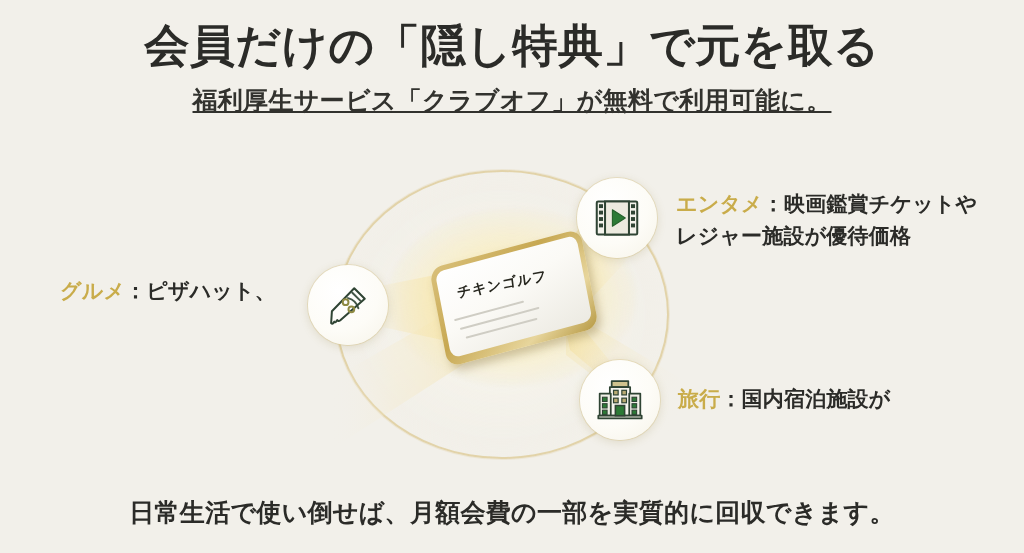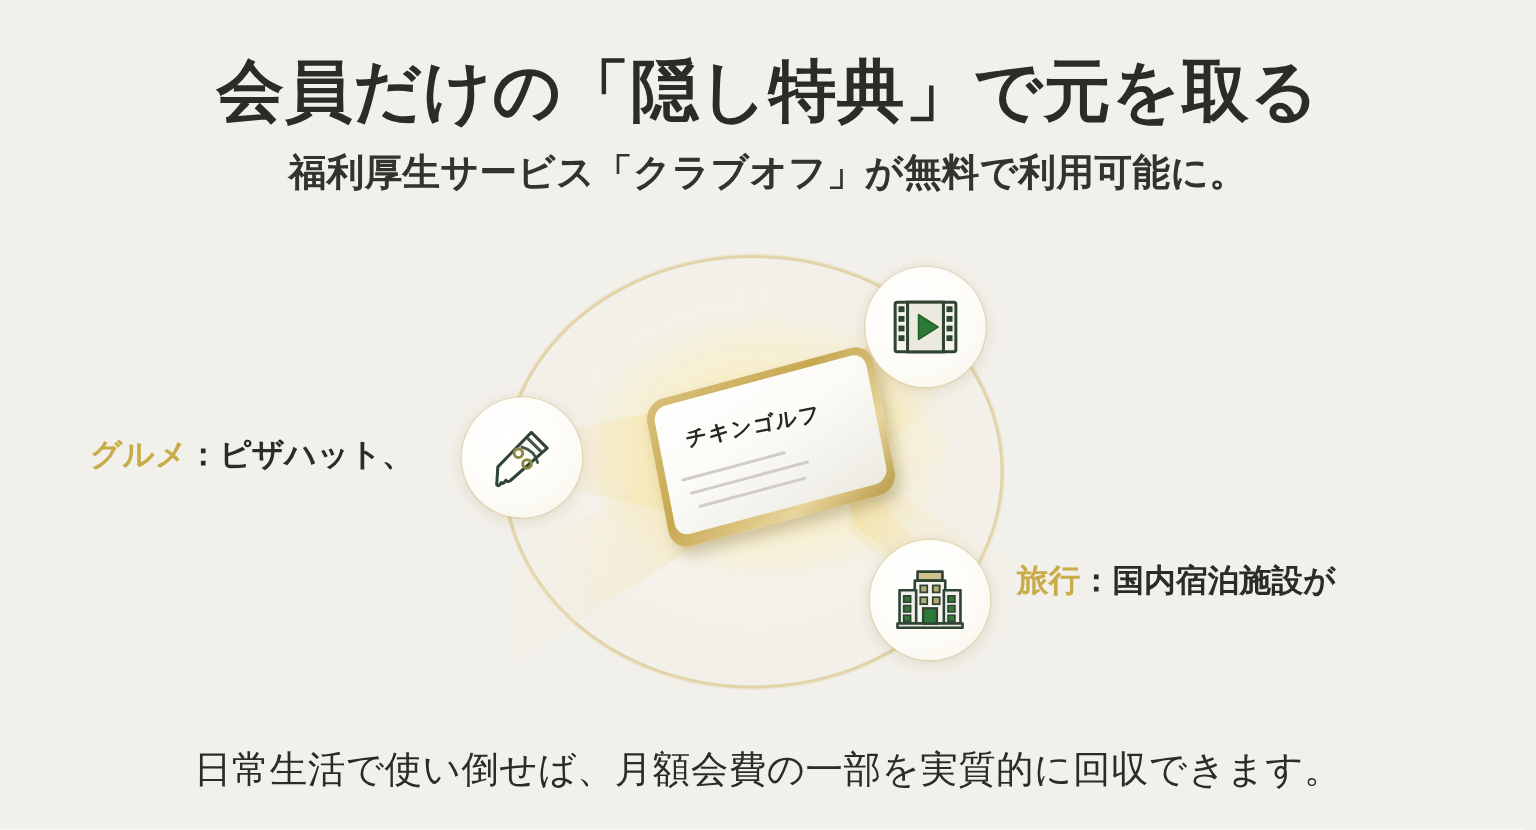--- a/index.html
+++ b/index.html
@@ -25,49 +25,50 @@
   .headings {
     position: absolute;
     left: 0;
     top: 0;
     width: 1024px;
     text-align: center;
     z-index: 6;
   }
   .title {
     margin: 0;
-    padding-top: 36px;
+    padding-top: 21px;
     font-size: 45px;
     line-height: 1.12;
     font-weight: 700;
     letter-spacing: 0.5px;
     color: #2b2b28;
     white-space: nowrap;
   }
   .subtitle {
     margin: 0;
     padding-top: 14px;
     font-size: 25px;
     line-height: 1.2;
     font-weight: 700;
     letter-spacing: 0.3px;
     color: #32322e;
     white-space: nowrap;
+    text-decoration: underline;
   }
 
   
   .footnote {
     position: absolute;
     left: 0;
     bottom: 24px;
     width: 1024px;
     text-align: center;
     margin: 0;
     font-size: 25px;
-    font-weight: 400;
+    font-weight: 700;
     letter-spacing: 0.3px;
     color: #2b2b28;
     white-space: nowrap;
     z-index: 6;
   }
 
   
   .stage {
     position: absolute;
     left: 0;
@@ -191,23 +192,23 @@
     position: absolute;
     font-size: 21px;
     font-weight: 700;
     line-height: 1.52;
     color: #2b2b28;
     letter-spacing: 0.2px;
     white-space: nowrap;
     z-index: 6;
   }
   .caption .accent { color: #c9ac4a; }
-  .cap-food  { left: 60px;  top: 138px; text-align: left; }
+  .cap-food  { left: 60px;  top: 125px; text-align: left; }
   .cap-enter { left: 676px; top: 38px; }
-  .cap-stay  { left: 678px; top: 222px; }
+  .cap-stay  { left: 678px; top: 233px; }
   .caption .line { display: block; }
 </style>
 </head>
 <body>
 
 <div class="slide">
 
   <div class="headings">
     <h1 class="title">会員だけの「隠し特典」で元を取る</h1>
     <p class="subtitle">福利厚生サービス「クラブオフ」が無料で利用可能に。</p>
@@ -315,20 +316,26 @@
         <rect x="21" y="29" width="10" height="11" fill="#2c7a36" stroke="#2f4434" stroke-width="1.7"></rect>
       </svg>
     </div>
 
     <div class="caption cap-food">
       <span class="line">
         <span class="accent">グルメ</span><span>：</span><span>ピザハット、</span>
       </span>
     </div>
 
+    <div class="caption cap-enter">
+      <span class="line">
+        <span class="accent">エンタメ</span><span>：</span><span>映画鑑賞チケットや</span>
+      </span>
+      <span class="line">レジャー施設が優待価格</span>
+    </div>
 
     <div class="caption cap-stay">
       <span class="line">
         <span class="accent">旅行</span><span>：</span><span>国内宿泊施設が</span>
       </span>
     </div>
 
   </div>
 
   <p class="footnote">日常生活で使い倒せば、月額会費の一部を実質的に回収できます。</p>

